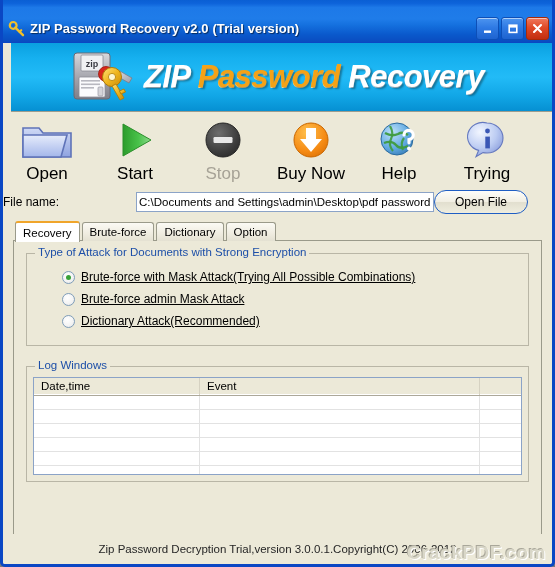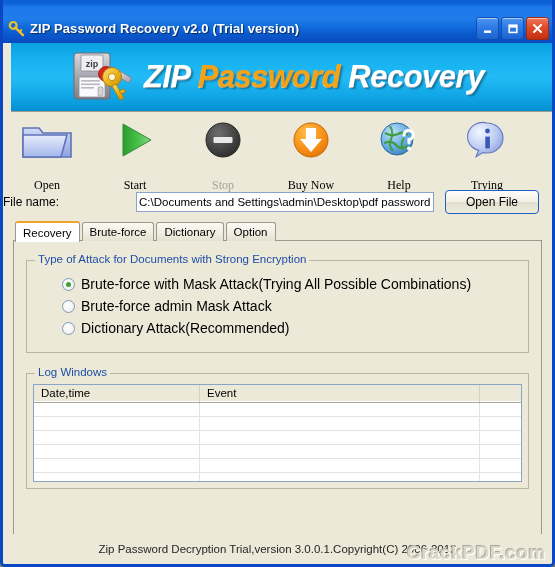--- a/index.html
+++ b/index.html
@@ -108,24 +108,23 @@
   }
   .tool {
     width: 88px;
     display: flex;
     flex-direction: column;
     align-items: center;
     cursor: default;
   }
   .tool .ico { height: 44px; display:flex; align-items:center; justify-content:center;}
   .tool .lbl {
-    font-size: 12px;
+    font-size: 17px;
     color: #000;
-    margin-top: 16px;
-    font-family: Liberation Serif, serif;
+    margin-top: 2px;
   }
   .tool.disabled .lbl { color: #a6a296; }
 
   
   .filerow {
     display: flex;
     align-items: center;
     padding: 4px 0 6px 0;
   }
   .filerow .flabel {
@@ -143,26 +142,26 @@
     background: #ffffff;
     font-size: 11.5px;
     font-family: "Liberation Sans", sans-serif;
     color: #000;
     padding: 0 2px;
     line-height: 18px;
     white-space: nowrap;
     overflow: hidden;
   }
   .openfile-btn {
-    margin-left: 11px;
+    margin-left: 0;
     width: 94px;
     height: 24px;
     box-sizing: border-box;
     border: 1px solid #1f5ec4;
-    border-radius: 4px;
+    border-radius: 12px;
     background: linear-gradient(to bottom, #fdfdfa 0%, #f2efe3 48%, #e2dfcf 52%, #efedde 100%);
     font-size: 12px;
     font-family: "Liberation Sans", sans-serif;
     color: #000;
     cursor: default;
   }
 
   
   .tabs {
     display: flex;
@@ -205,21 +204,21 @@
     position: relative;
     top: -1px;
     height: 316px;
     box-sizing: border-box;
   }
 
   
   .group {
     position: relative;
     border: 1px solid #b9b6a6;
-    margin: 11px 4px 0 4px;
+    margin: 4px 4px 0 4px;
     padding: 12px 8px 8px 8px;
     box-sizing: border-box;
   }
   .group > .gtitle {
     position: absolute;
     top: -8px;
     left: 8px;
     background: #ece9d8;
     padding: 0 3px;
     font-size: 11.5px;
@@ -242,21 +241,21 @@
     border: 1px solid #7f9db9;
     background: radial-gradient(circle at 40% 35%, #ffffff 0%, #f4f4f4 55%, #e3e3e3 100%);
     margin-right: 6px;
     display: flex; align-items: center; justify-content: center;
     flex: 0 0 auto;
   }
   .radio .dot {
     width: 5px; height: 5px; border-radius: 50%;
     background: #39a239;
   }
-  .radio-label { font-size: 14px; color: #000; white-space: nowrap; }
+  .radio-label { font-size: 12px; color: #000; white-space: nowrap; text-decoration: underline; }
 
   
   .logtable {
     border: 1px solid #8ba3c7;
     background: #ffffff;
     height: 98px;
     box-sizing: border-box;
     overflow: hidden;
     position: relative;
   }

